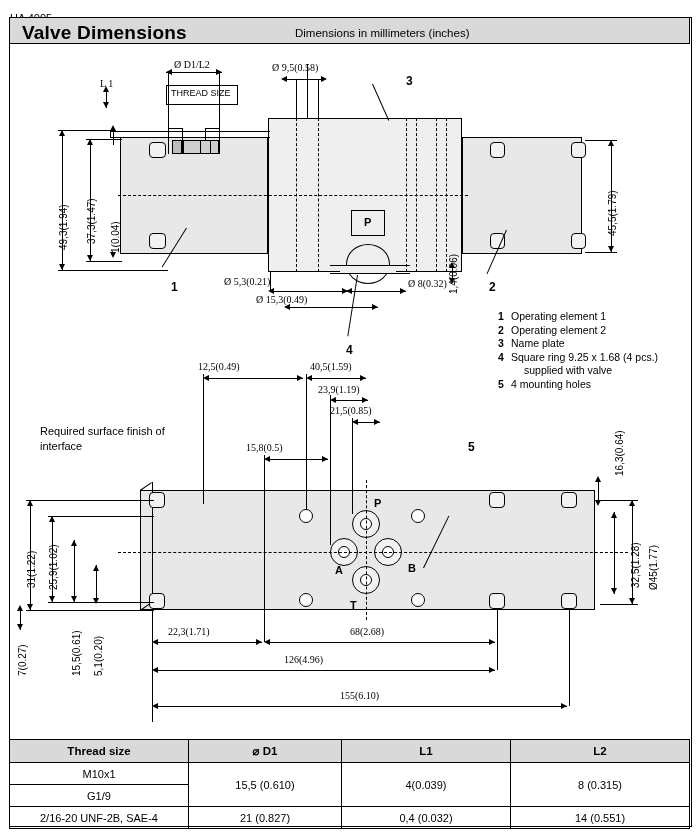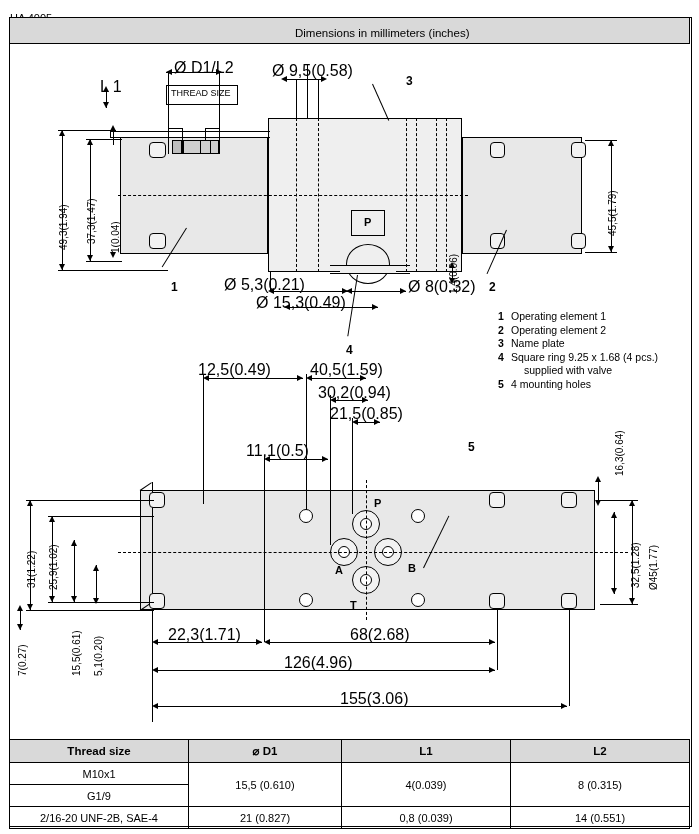--- a/index.html
+++ b/index.html
@@ -7,21 +7,21 @@
   #page{position:relative;width:699px;height:834px;overflow:hidden;}
 
   .doc-code{position:absolute;left:10px;top:12px;font-size:11px;}
 
   .frame{position:absolute;left:9px;top:17px;width:681px;height:808px;border:1px solid #000;}
 
   .title-bar{position:absolute;left:9px;top:17px;width:681px;height:27px;background:#d9d9d9;border:1px solid #000;box-sizing:border-box;}
   .title-text{position:absolute;left:22px;top:22px;font-size:19px;font-weight:bold;letter-spacing:.2px;}
   .title-sub{position:absolute;left:295px;top:27px;font-size:11.5px;}
 
-  .lbl{position:absolute;font-size:16px;white-space:nowrap;}
+  .lbl{position:absolute;font-size:10px;white-space:nowrap;font-family:Liberation Serif, serif;}
   .lbl-b{position:absolute;font-size:11px;font-weight:bold;white-space:nowrap;}
   .lbl-v{position:absolute;font-size:10px;white-space:nowrap;transform-origin:0 0;transform:rotate(-90deg);}
   .lbl-s{position:absolute;font-size:9px;white-space:nowrap;}
 
   .ln{position:absolute;background:#000;}
   .h{height:1px;}
   .v{width:1px;}
   .dash-h{position:absolute;height:0;border-top:1px dashed #000;}
   .dash-v{position:absolute;width:0;border-left:1px dashed #000;}
 
@@ -55,20 +55,21 @@
 </style>
 </head>
 <body>
 
 <div id="page">
 
   <div class="doc-code">HA 4005</div>
 
   <div class="frame"></div>
   <div class="title-bar"></div>
+  <div class="title-text">Valve Dimensions</div>
   <div class="title-sub">Dimensions in millimeters (inches)</div>
 
   <div>
 
     <div class="body-fill" style="left:268px;top:118px;width:194px;height:154px;"></div>
 
     <div class="plate" style="left:120px;top:137px;width:148px;height:117px;"></div>
 
     <div class="plate" style="left:462px;top:137px;width:120px;height:117px;"></div>
 
@@ -215,20 +216,21 @@
     </div>
     <div class="row" style="padding-left:26px;">
       <span>supplied with valve</span>
     </div>
     <div class="row">
       <span class="num">5</span>
       <span>4 mounting holes</span>
     </div>
   </div>
 
+  <div class="surface-note">Required surface finish of interface</div>
 
   <div>
 
     <div class="plate" style="left:140px;top:490px;width:455px;height:120px;"></div>
 
     <div class="ln" style="left:140px;top:490px;width:14px;height:1px;transform:rotate(-34deg);transform-origin:left;"></div>
     <div class="ln" style="left:140px;top:610px;width:14px;height:1px;transform:rotate(-34deg);transform-origin:left;"></div>
     <div class="ln v" style="left:152px;top:482px;height:122px;"></div>
     <div class="ln v" style="left:140px;top:490px;height:120px;"></div>
 
@@ -319,31 +321,31 @@
     <div class="lbl" style="left:198px;top:361px;">12,5(0.49)</div>
 
     <div class="dimline" style="left:310px;top:378px;width:56px;"></div>
     <div class="arrowL" style="left:306px;top:375px;"></div>
     <div class="arrowR" style="left:360px;top:375px;"></div>
     <div class="lbl" style="left:310px;top:361px;">40,5(1.59)</div>
 
     <div class="dimline" style="left:332px;top:400px;width:36px;"></div>
     <div class="arrowL" style="left:330px;top:397px;"></div>
     <div class="arrowR" style="left:362px;top:397px;"></div>
-    <div class="lbl" style="left:318px;top:384px;">30,2(0.94)</div>
+    <div class="lbl" style="left:318px;top:384px;">23,9(1.19)</div>
 
     <div class="dimline" style="left:354px;top:422px;width:26px;"></div>
     <div class="arrowL" style="left:352px;top:419px;"></div>
     <div class="arrowR" style="left:374px;top:419px;"></div>
     <div class="lbl" style="left:330px;top:405px;">21,5(0.85)</div>
 
     <div class="dimline" style="left:266px;top:459px;width:62px;"></div>
     <div class="arrowL" style="left:264px;top:456px;"></div>
     <div class="arrowR" style="left:322px;top:456px;"></div>
-    <div class="lbl" style="left:246px;top:442px;">11,1(0.5)</div>
+    <div class="lbl" style="left:246px;top:442px;">15,8(0.5)</div>
 
     <div class="ln" style="left:423px;top:510px;width:1px;height:58px;transform:rotate(26deg);transform-origin:bottom;"></div>
     <div class="lbl-b" style="left:468px;top:440px;font-size:12px;">5</div>
 
     <div class="ln v" style="left:152px;top:610px;height:112px;"></div>
     <div class="ln v" style="left:264px;top:612px;height:30px;"></div>
     <div class="ln v" style="left:497px;top:610px;height:60px;"></div>
     <div class="ln v" style="left:569px;top:610px;height:96px;"></div>
 
     <div class="dimline" style="left:154px;top:642px;width:108px;"></div>
@@ -357,21 +359,21 @@
     <div class="lbl" style="left:350px;top:626px;">68(2.68)</div>
 
     <div class="dimline" style="left:154px;top:670px;width:341px;"></div>
     <div class="arrowL" style="left:152px;top:667px;"></div>
     <div class="arrowR" style="left:489px;top:667px;"></div>
     <div class="lbl" style="left:284px;top:654px;">126(4.96)</div>
 
     <div class="dimline" style="left:154px;top:706px;width:413px;"></div>
     <div class="arrowL" style="left:152px;top:703px;"></div>
     <div class="arrowR" style="left:561px;top:703px;"></div>
-    <div class="lbl" style="left:340px;top:690px;">155(3.06)</div>
+    <div class="lbl" style="left:340px;top:690px;">155(6.10)</div>
   </div>
 
   <table class="tbl">
     <tbody>
         <tr>
       <th style="width:178px;">Thread size</th>
       <th style="width:152px;">⌀ D1</th>
       <th style="width:168px;">L1</th>
       <th>L2</th>
     </tr>
@@ -380,19 +382,19 @@
       <td rowspan="2">15,5 (0.610)</td>
       <td rowspan="2">4(0.039)</td>
       <td rowspan="2">8 (0.315)</td>
     </tr>
     <tr>
       <td>G1/9</td>
     </tr>
     <tr>
       <td>2/16-20 UNF-2B, SAE-4</td>
       <td>21 (0.827)</td>
-      <td>0,8 (0.039)</td>
+      <td>0,4 (0.032)</td>
       <td>14 (0.551)</td>
     </tr>
   </tbody>
     </table>
 
 </div>
 
 </body></html>

